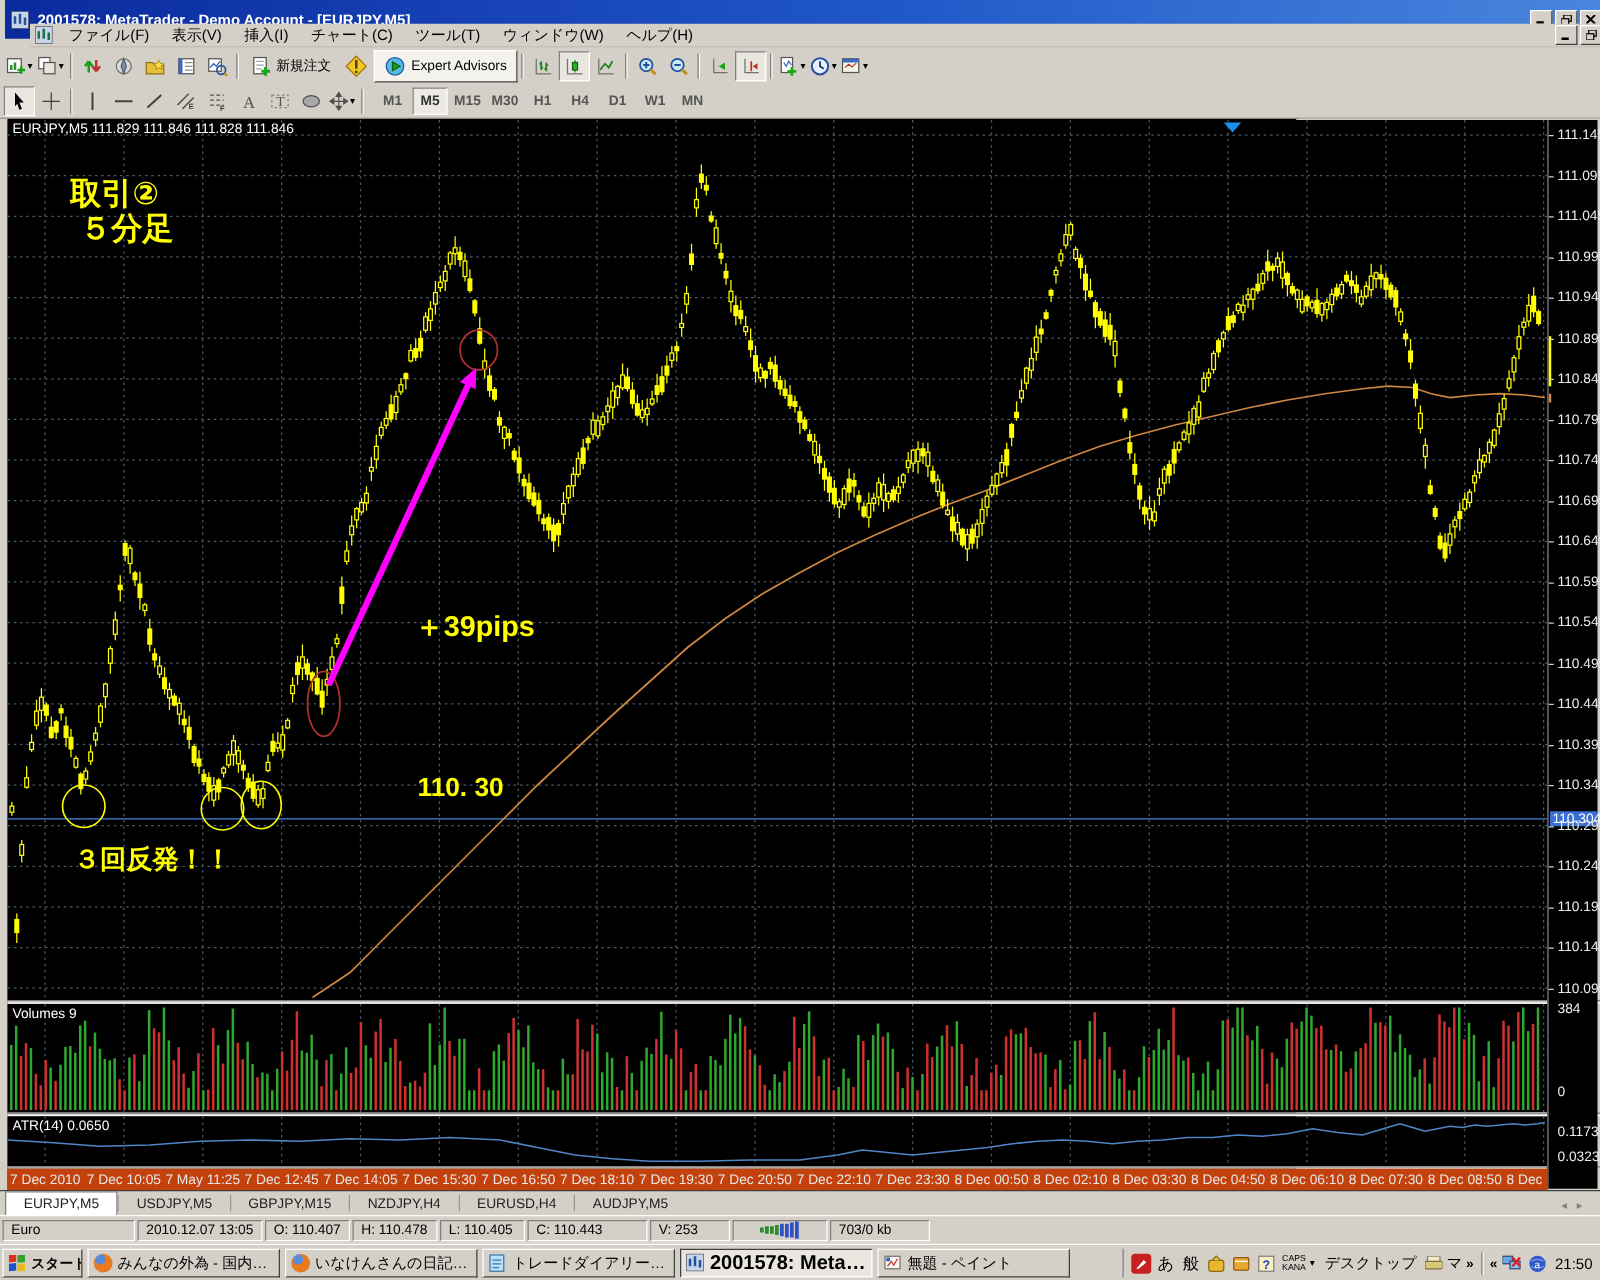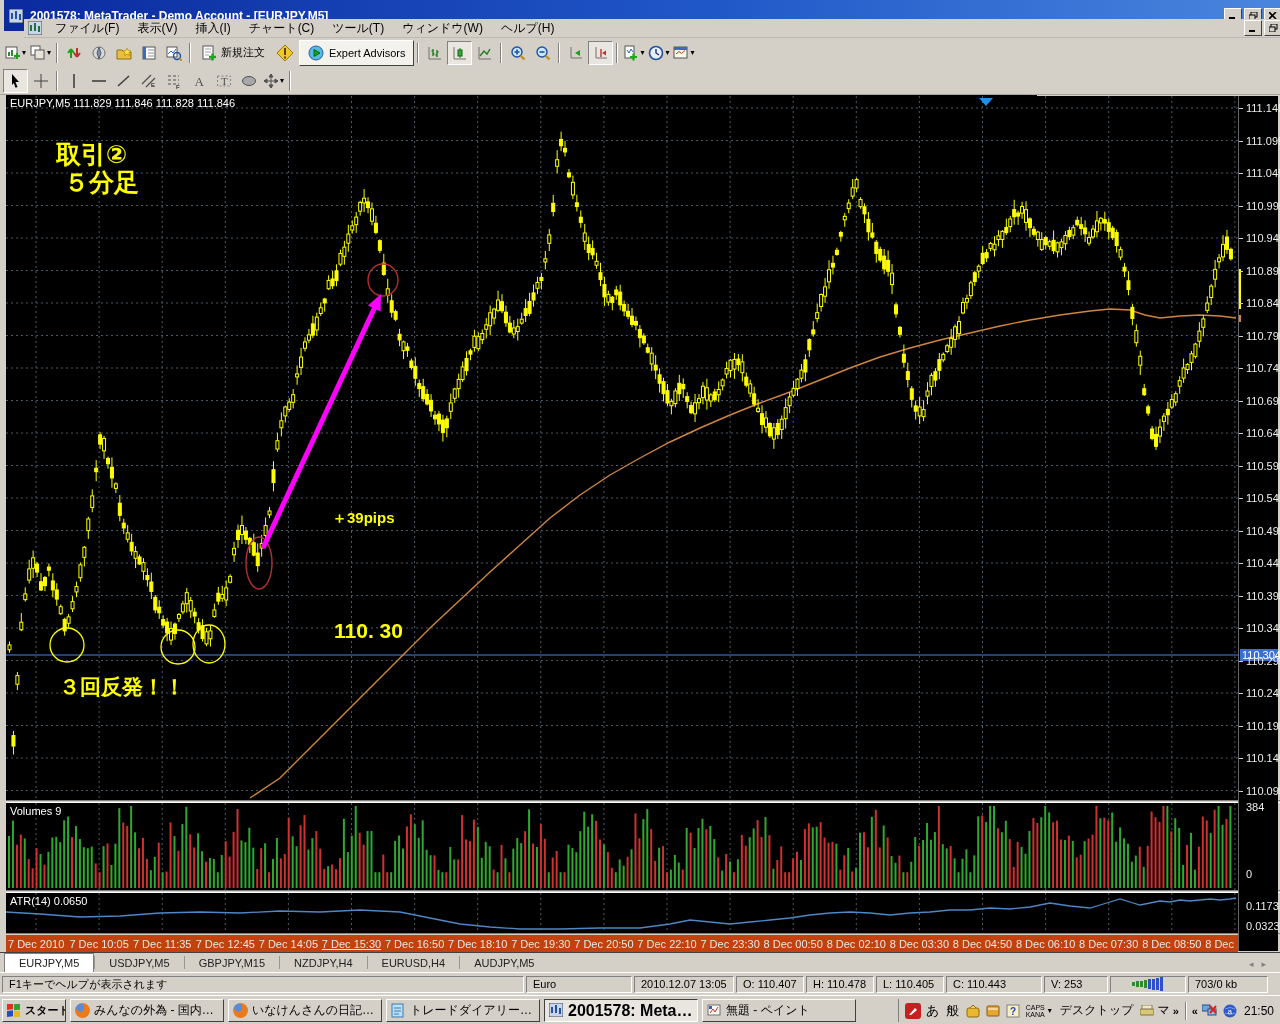--- a/index.html
+++ b/index.html
@@ -337,20 +337,31 @@
           <ellipse cx="8" cy="8" rx="6.5" ry="4.5" fill="#A8A8A8" stroke="#505050"></ellipse>
         </svg>
       </span>
     <span class="tb">
         <svg width="16" height="16">
           <path d="M8 1 V15 M1 8 H15 M8 1 l-2 3 h4z M8 15 l-2 -3 h4z M1 8 l3 -2 v4z M15 8 l-3 -2 v4z" fill="#505050" stroke="#505050"></path>
         </svg>
         <span class="drop">▾</span>
       </span>
     <span class="tbsep"></span>
+    <span id="tf-box" style="display:flex;align-items:center;gap:2px;margin-left:6px">
+        <span class="tf">M1</span>
+        <span class="tf on">M5</span>
+        <span class="tf">M15</span>
+        <span class="tf">M30</span>
+        <span class="tf">H1</span>
+        <span class="tf">H4</span>
+        <span class="tf">D1</span>
+        <span class="tf">W1</span>
+        <span class="tf">MN</span>
+      </span>
   </div>
 
   <div id="chartwin">
     <div id="chart-info">EURJPY,M5  111.829 111.846 111.828 111.846</div>
 
     <svg id="svg-main" class="abs" style="left:0;top:1px" width="1232" height="704">
         <rect x="0" y="0" width="1232" height="704" fill="#000"></rect>
         <g stroke="#4A5A66" stroke-dasharray="2 3">
           <line x1="30" y1="0" x2="30" y2="704"></line>
           <line x1="93.1" y1="0" x2="93.1" y2="704"></line>
@@ -1026,21 +1037,21 @@
         <ellipse cx="203" cy="548" rx="16" ry="19" fill="none" stroke="#FFFF00" stroke-width="1.3"></ellipse>
         <ellipse cx="377" cy="184" rx="15" ry="16" fill="none" stroke="#B03030" stroke-width="1.4"></ellipse>
         <ellipse cx="253" cy="467" rx="13" ry="26" fill="none" stroke="#B03030" stroke-width="1.4"></ellipse>
         <line x1="257" y1="452" x2="370.7867889473955" y2="207.06911531662328" stroke="#FF00FF" stroke-width="5"></line>
         <polygon points="375,198 374.60724303746906,215.45983224342044 361.9104815941964,209.5613367697741" fill="#FF00FF"></polygon>
         <polygon points="973,2 987,2 980,10" fill="#1E8FE8"></polygon>
       </svg>
 
     <div class="anno" style="left:50px;top:43px;font-size:25px">取引②</div>
     <div class="anno" style="left:58px;top:71px;font-size:25px">５分足</div>
-    <div class="anno" style="left:326px;top:414px;font-size:15px">＋39pips</div>
+    <div class="anno" style="left:326px;top:391px;font-size:23px">＋39pips</div>
     <div class="anno" style="left:328px;top:524px;font-size:21px">110. 30</div>
     <div class="anno" style="left:53px;top:578px;font-size:21px">３回反発！！</div>
 
     <div class="pane-sep" style="top:705px;height:3px"></div>
     <div id="vol-label" style="top:710px">Volumes 9</div>
     <svg id="svg-vol" class="abs" style="left:0;top:708px" width="1232" height="87">
         <rect x="0" y="0" width="1232" height="87" fill="#000"></rect>
         <g stroke="#4A5A66" stroke-dasharray="2 3">
           <line x1="30" y1="0" x2="30" y2="87"></line>
           <line x1="93.1" y1="0" x2="93.1" y2="87"></line>
@@ -1404,24 +1415,24 @@
           <line x1="1165.8" y1="0" x2="1165.8" y2="40"></line>
           <line x1="1228.9" y1="0" x2="1228.9" y2="40"></line>
         </g>
         <polyline points="0,19 34,21 74,24 114,23 154,20 194,19 234,20 274,18 314,19 354,17 394,19 424,25 454,31 484,34 514,36 554,36 594,35 634,35 664,31 684,27 704,29 724,31 744,29 764,27 784,25 804,22 824,20 844,19 864,20 884,22 904,20 924,19 944,17 964,17 984,15 1004,16 1024,14 1044,10 1064,13 1084,15 1094,12 1104,9 1114,6 1124,9 1134,12 1144,10 1154,8 1164,9 1174,7 1184,8 1194,7 1204,6 1214,7 1224,6 1230,5" fill="none" stroke="#4E86C6" stroke-width="1.3"></polyline>
       </svg>
 
     <div class="pane-sep" style="top:838px;height:2px;border-bottom:none"></div>
     <div id="time-axis" style="top:840px">
         <div class="tlabel" style="left: 2px;">7 Dec 2010</div>
         <div class="tlabel" style="left: 93.1px; transform: translateX(-50%);">7 Dec 10:05</div>
-        <div class="tlabel" style="left: 156.2px; transform: translateX(-50%);">7 Dec 11:35</div>
+        <div class="tlabel" style="left: 156.2px; transform: translateX(-50%);">7 May 11:25</div>
         <div class="tlabel" style="left: 219.3px; transform: translateX(-50%);">7 Dec 12:45</div>
         <div class="tlabel" style="left: 282.4px; transform: translateX(-50%);">7 Dec 14:05</div>
-        <div class="tlabel" style="left: 345.5px; transform: translateX(-50%); text-decoration: underline;">7 Dec 15:30</div>
+        <div class="tlabel" style="left: 345.5px; transform: translateX(-50%);">7 Dec 15:30</div>
         <div class="tlabel" style="left: 408.6px; transform: translateX(-50%);">7 Dec 16:50</div>
         <div class="tlabel" style="left: 471.7px; transform: translateX(-50%);">7 Dec 18:10</div>
         <div class="tlabel" style="left: 534.8px; transform: translateX(-50%);">7 Dec 19:30</div>
         <div class="tlabel" style="left: 597.9px; transform: translateX(-50%);">7 Dec 20:50</div>
         <div class="tlabel" style="left: 661px; transform: translateX(-50%);">7 Dec 22:10</div>
         <div class="tlabel" style="left: 724.1px; transform: translateX(-50%);">7 Dec 23:30</div>
         <div class="tlabel" style="left: 787.2px; transform: translateX(-50%);">8 Dec 00:50</div>
         <div class="tlabel" style="left: 850.3px; transform: translateX(-50%);">8 Dec 02:10</div>
         <div class="tlabel" style="left: 913.4px; transform: translateX(-50%);">8 Dec 03:30</div>
         <div class="tlabel" style="left: 976.5px; transform: translateX(-50%);">8 Dec 04:50</div>
@@ -1495,21 +1506,20 @@
       <span class="tab">GBPJPY,M15</span>
       <span class="tabdiv"></span>
       <span class="tab">NZDJPY,H4</span>
       <span class="tabdiv"></span>
       <span class="tab">EURUSD,H4</span>
       <span class="tabdiv"></span>
       <span class="tab">AUDJPY,M5</span>
     </div>
 
   <div id="statusbar">
-      <div class="scell cell" style="width: 522px;">F1キーでヘルプが表示されます</div>
       <div class="scell cell" style="width: 106px;">Euro</div>
       <div class="scell cell" style="width: 100px;">2010.12.07 13:05</div>
       <div class="scell cell" style="width: 68px;">O: 110.407</div>
       <div class="scell cell" style="width: 68px;">H: 110.478</div>
       <div class="scell cell" style="width: 68px;">L: 110.405</div>
       <div class="scell cell" style="width: 96px;">C: 110.443</div>
       <div class="scell cell" style="width: 64px;">V: 253</div>
       <div class="scell cell" style="width: 76px; justify-content: center;">
         <span style="display: inline-block; width: 3px; margin-right: 1px; background: rgb(46, 139, 46); height: 4px;"></span>
         <span style="display: inline-block; width: 3px; margin-right: 1px; background: rgb(46, 139, 46); height: 5.4px;"></span>

